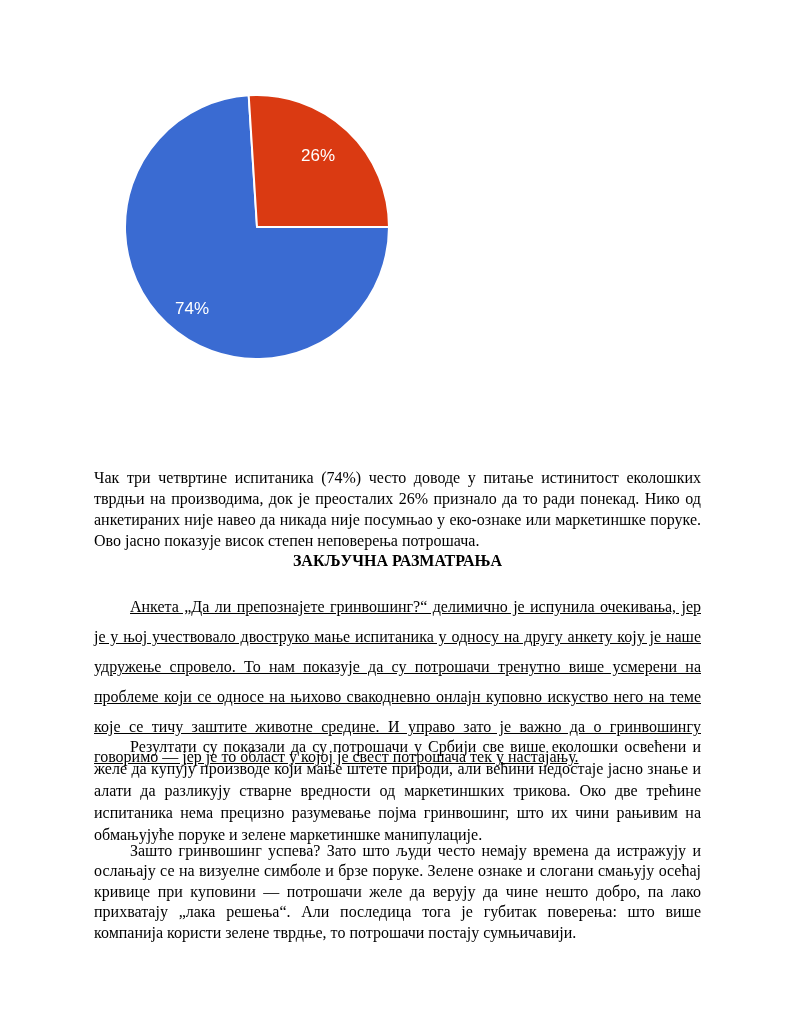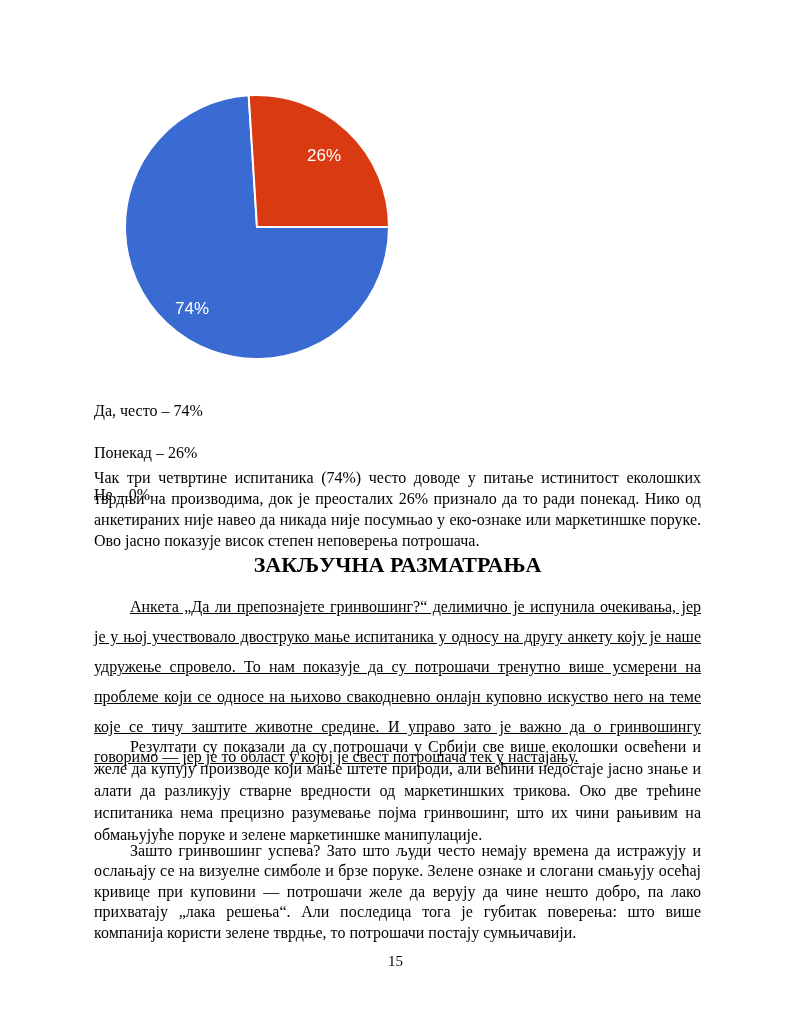--- a/index.html
+++ b/index.html
@@ -29,21 +29,21 @@
   }
   .slice-label {
     position: absolute;
     color: #ffffff;
     font-family: "Liberation Sans", sans-serif;
     font-size: 17px;
     font-weight: 400;
     text-align: center;
     width: 46px;
   }
-  .slice-label.lbl-26 { left: 295px; top: 146px; text-align: right; }
+  .slice-label.lbl-26 { left: 295px; top: 146px; }
   .slice-label.lbl-74 { left: 169px; top: 299px; }
 
   .legend {
     position: absolute;
     left: 580px;
     top: 87px;
     font-family: "Liberation Sans", sans-serif;
     font-size: 15.5px;
     color: #212121;
   }
@@ -83,21 +83,21 @@
   .para-2 { top: 720px; line-height: 22px; }
   .para-3 { top: 825px; line-height: 20.4px; }
 
   .section-heading {
     position: absolute;
     left: 94px;
     top: 537px;
     width: 607px;
     text-align: center;
     font-weight: bold;
-    font-size: 22px;
+    font-size: 16px;
     line-height: 26px;
   }
 
   .page-number {
     position: absolute;
     left: 0;
     right: 0;
     top: 953px;
     text-align: center;
     font-size: 15px;
@@ -112,29 +112,23 @@
 
     <path d="M133,133 L265,133 A132,132 0 1 1 124.7,1.3 Z" stroke="#ffffff" stroke-width="2" stroke-linejoin="round" fill="#3A6BD2"></path>
 
     <path d="M133,133 L124.7,1.3 A132,132 0 0 1 265,133 Z" stroke="#ffffff" stroke-width="2" stroke-linejoin="round" fill="#DA3A12"></path>
   </svg>
 
   <div class="slice-label lbl-26" style="color: rgb(255, 255, 255);">26%</div>
   <div class="slice-label lbl-74" style="color: rgb(255, 255, 255);">74%</div>
 
 
-  <div class="stats">
-    <div>Да, често – 74%</div>
-    <div>Понекад – 26%</div>
-    <div>Не – 0%</div>
-  </div>
 
   <p class="para para-intro">Чак три четвртине испитаника (74%) често доводе у питање истинитост еколошких тврдњи на производима, док је преосталих 26% признало да то ради понекад. Нико од анкетираних није навео да никада није посумњао у еко-ознаке или маркетиншке поруке. Ово јасно показује висок степен неповерења потрошача.</p>
 
   <h1 class="section-heading">ЗАКЉУЧНА РАЗМАТРАЊА</h1>
 
   <p class="para para-indent para-1">Анкета „Да ли препознајете гринвошинг?“ делимично је испунила очекивања, јер је у њој учествовало двоструко мање испитаника у односу на другу анкету коју је наше удружење спровело. То нам показује да су потрошачи тренутно више усмерени на проблеме који се односе на њихово свакодневно онлајн куповно искуство него на теме које се тичу заштите животне средине. И управо зато је важно да о гринвошингу говоримо — јер је то област у којој је свест потрошача тек у настајању.</p>
   <p class="para para-indent para-2">Резултати су показали да су потрошачи у Србији све више еколошки освећени и желе да купују производе који мање штете природи, али већини недостаје јасно знање и алати да разликују стварне вредности од маркетиншких трикова. Око две трећине испитаника нема прецизно разумевање појма гринвошинг, што их чини рањивим на обмањујуће поруке и зелене маркетиншке манипулације.</p>
   <p class="para para-indent para-3">Зашто гринвошинг успева? Зато што људи често немају времена да истражују и ослањају се на визуелне симболе и брзе поруке. Зелене ознаке и слогани смањују осећај кривице при куповини — потрошачи желе да верују да чине нешто добро, па лако прихватају „лака решења“. Али последица тога је губитак поверења: што више компанија користи зелене тврдње, то потрошачи постају сумњичавији.</p>
 
-  <div class="page-number">15</div>
 
 </div>
 
 </body></html>

